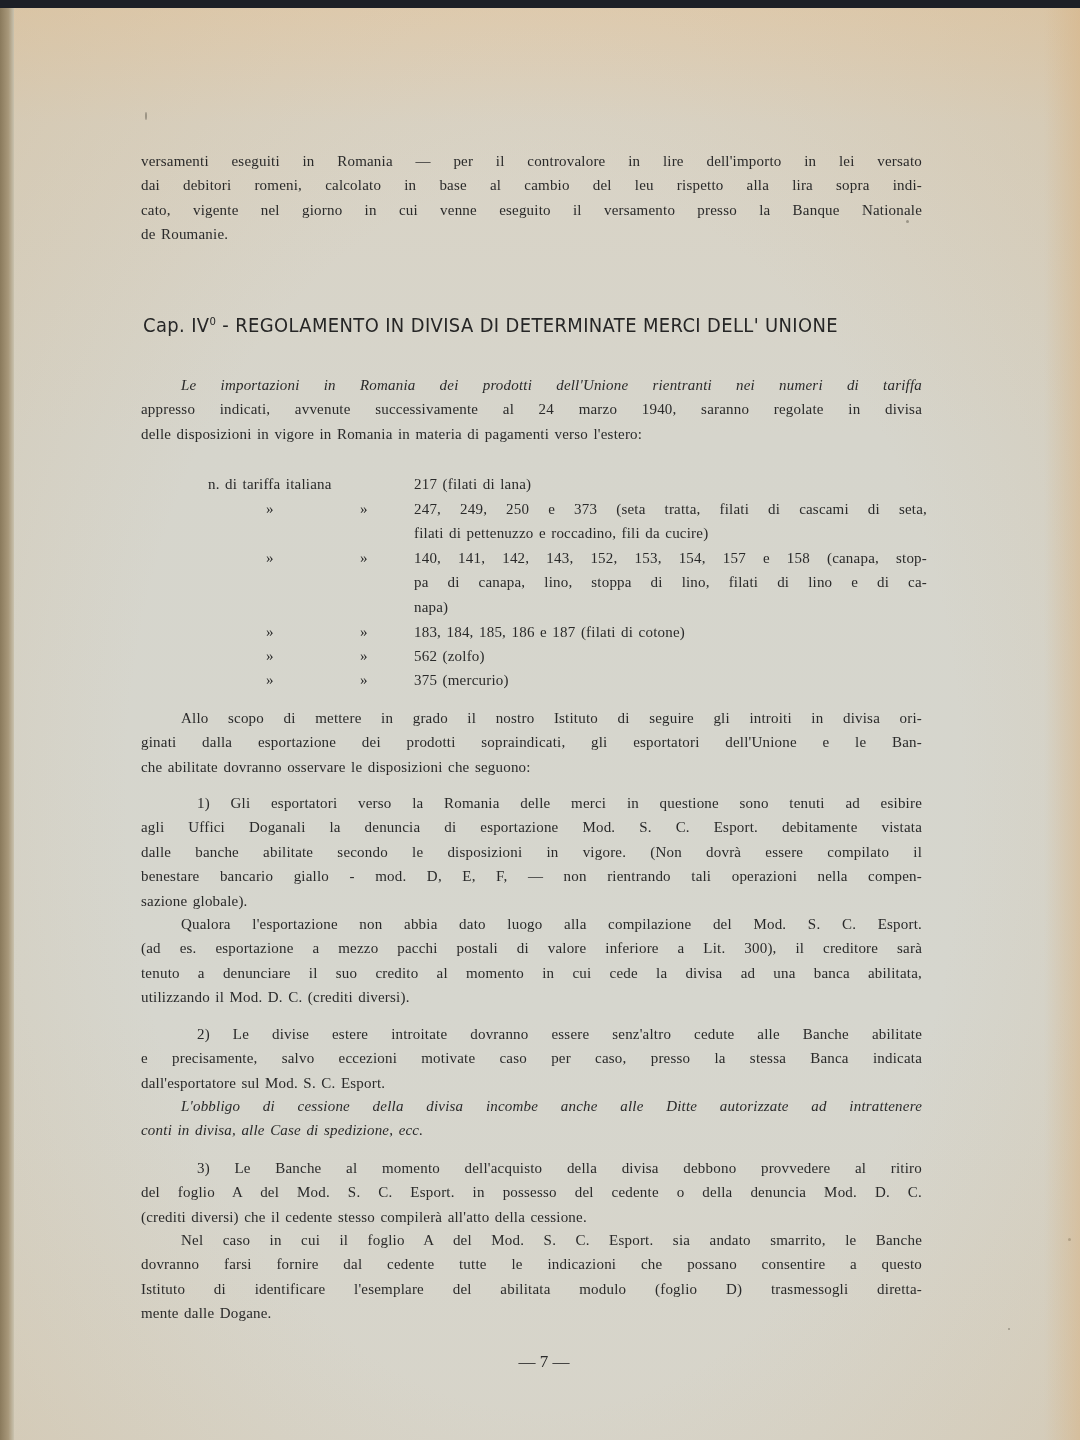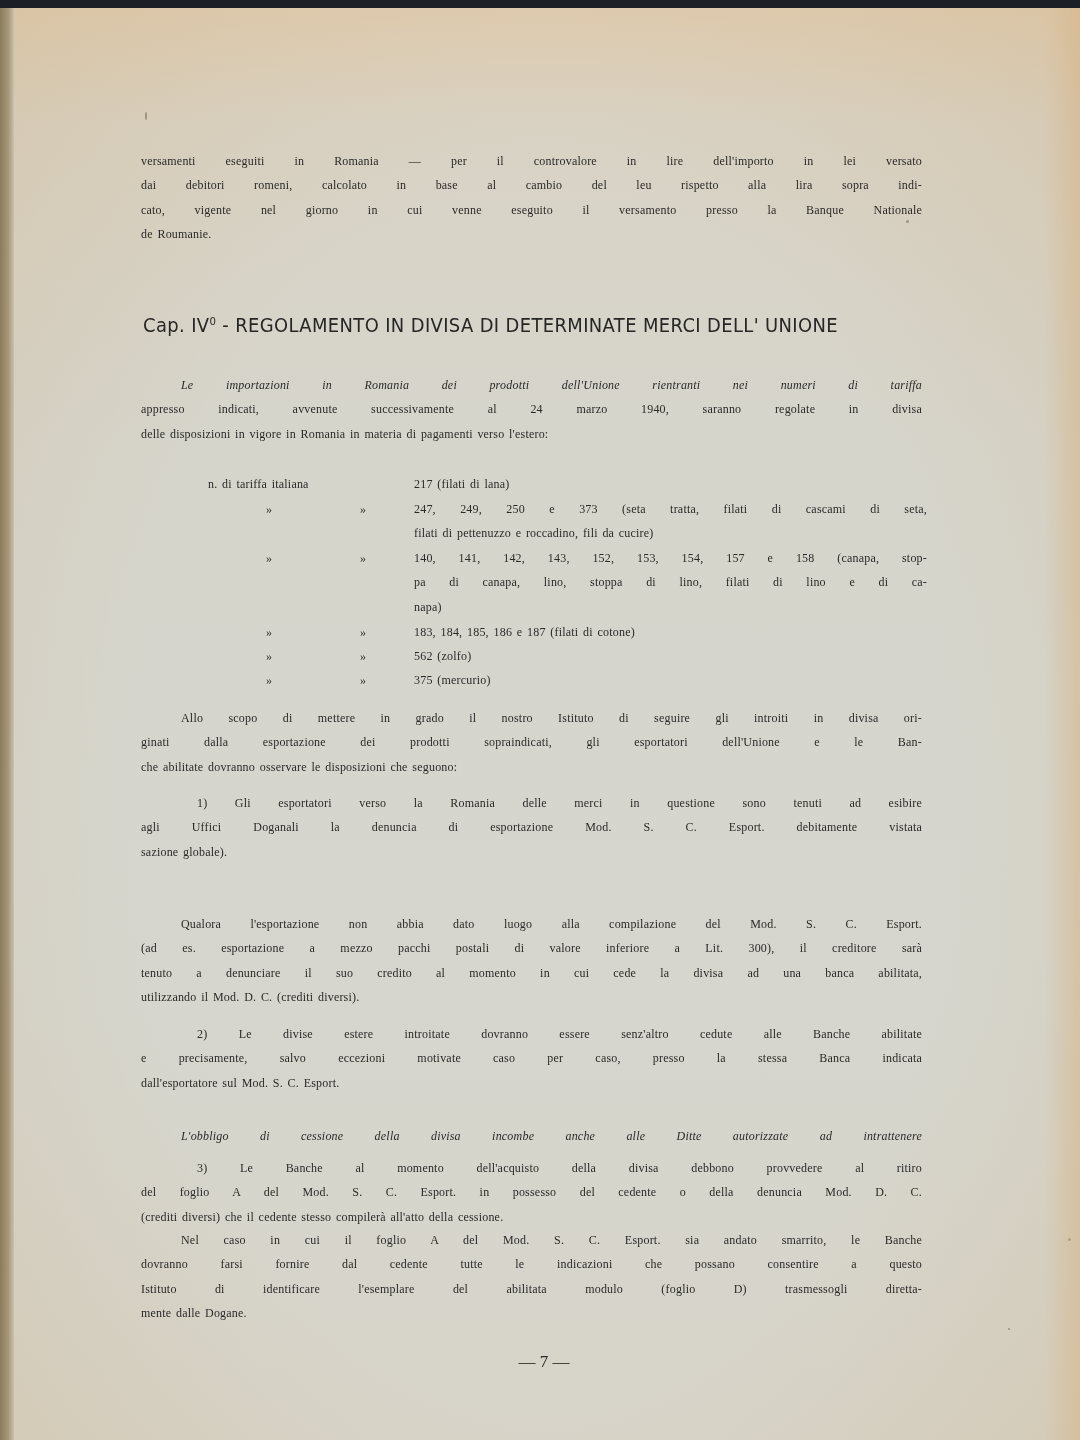--- a/index.html
+++ b/index.html
@@ -39,21 +39,21 @@
       content: "";
       position: absolute;
       right: 0; top: 0;
       width: 36px; height: 100%;
       background: linear-gradient(90deg, rgba(214,190,150,0) 0%, rgba(214,180,135,0.55) 100%);
     }
     .text {
       position: absolute;
       font-family: "Liberation Serif", "DejaVu Serif", serif;
       color: #2a2a2a;
-      font-size: 12px;
+      font-size: 15px;
       line-height: 24.4px;
       letter-spacing: 0.2px;
       word-spacing: 1.5px;
     }
     .justify {
       text-align: justify;
       text-align-last: justify;
     }
     .last {
       text-align-last: left;
@@ -184,36 +184,39 @@
 
   <div class="text block" style="top:698px;">
     <div class="justify" style="padding-left:40px;">Allo scopo di mettere in grado il nostro Istituto di seguire gli introiti in divisa ori-</div>
     <div class="justify">ginati dalla esportazione dei prodotti sopraindicati, gli esportatori dell'Unione e le Ban-</div>
     <div class="last">che abilitate dovranno osservare le disposizioni che seguono:</div>
   </div>
 
   <div class="text block" style="top:783px;">
     <div class="justify" style="padding-left:56px;">1) Gli esportatori verso la Romania delle merci in questione sono tenuti ad esibire</div>
     <div class="justify">agli Uffici Doganali la denuncia di esportazione Mod. S. C. Esport. debitamente vistata</div>
+    <div class="justify">dalle banche abilitate secondo le disposizioni in vigore. (Non dovrà essere compilato il</div>
+    <div class="justify">benestare bancario giallo - mod. D, E, F, — non rientrando tali operazioni nella compen-</div>
     <div class="last">sazione globale).</div>
   </div>
   <div class="text block" style="top:904px;">
     <div class="justify" style="padding-left:40px;">Qualora l'esportazione non abbia dato luogo alla compilazione del Mod. S. C. Esport.</div>
     <div class="justify">(ad es. esportazione a mezzo pacchi postali di valore inferiore a Lit. 300), il creditore sarà</div>
     <div class="justify">tenuto a denunciare il suo credito al momento in cui cede la divisa ad una banca abilitata,</div>
     <div class="last">utilizzando il Mod. D. C. (crediti diversi).</div>
   </div>
 
   <div class="text block" style="top:1014px;">
     <div class="justify" style="padding-left:56px;">2) Le divise estere introitate dovranno essere senz'altro cedute alle Banche abilitate</div>
     <div class="justify">e precisamente, salvo eccezioni motivate caso per caso, presso la stessa Banca indicata</div>
     <div class="last">dall'esportatore sul Mod. S. C. Esport.</div>
   </div>
-  <div class="text block italic" style="top:1086px;margin-top:30px;">
+  <div class="text block italic" style="top:1086px;">
     <div class="justify" style="padding-left:40px;">L'obbligo di cessione della divisa incombe anche alle Ditte autorizzate ad intrattenere</div>
+    <div class="last">conti in divisa, alle Case di spedizione, ecc.</div>
   </div>
 
   <div class="text block" style="top:1148px;">
     <div class="justify" style="padding-left:56px;">3) Le Banche al momento dell'acquisto della divisa debbono provvedere al ritiro</div>
     <div class="justify">del foglio A del Mod. S. C. Esport. in possesso del cedente o della denuncia Mod. D. C.</div>
     <div class="last">(crediti diversi) che il cedente stesso compilerà all'atto della cessione.</div>
   </div>
   <div class="text block" style="top:1220px;">
     <div class="justify" style="padding-left:40px;">Nel caso in cui il foglio A del Mod. S. C. Esport. sia andato smarrito, le Banche</div>
     <div class="justify">dovranno farsi fornire dal cedente tutte le indicazioni che possano consentire a questo</div>

